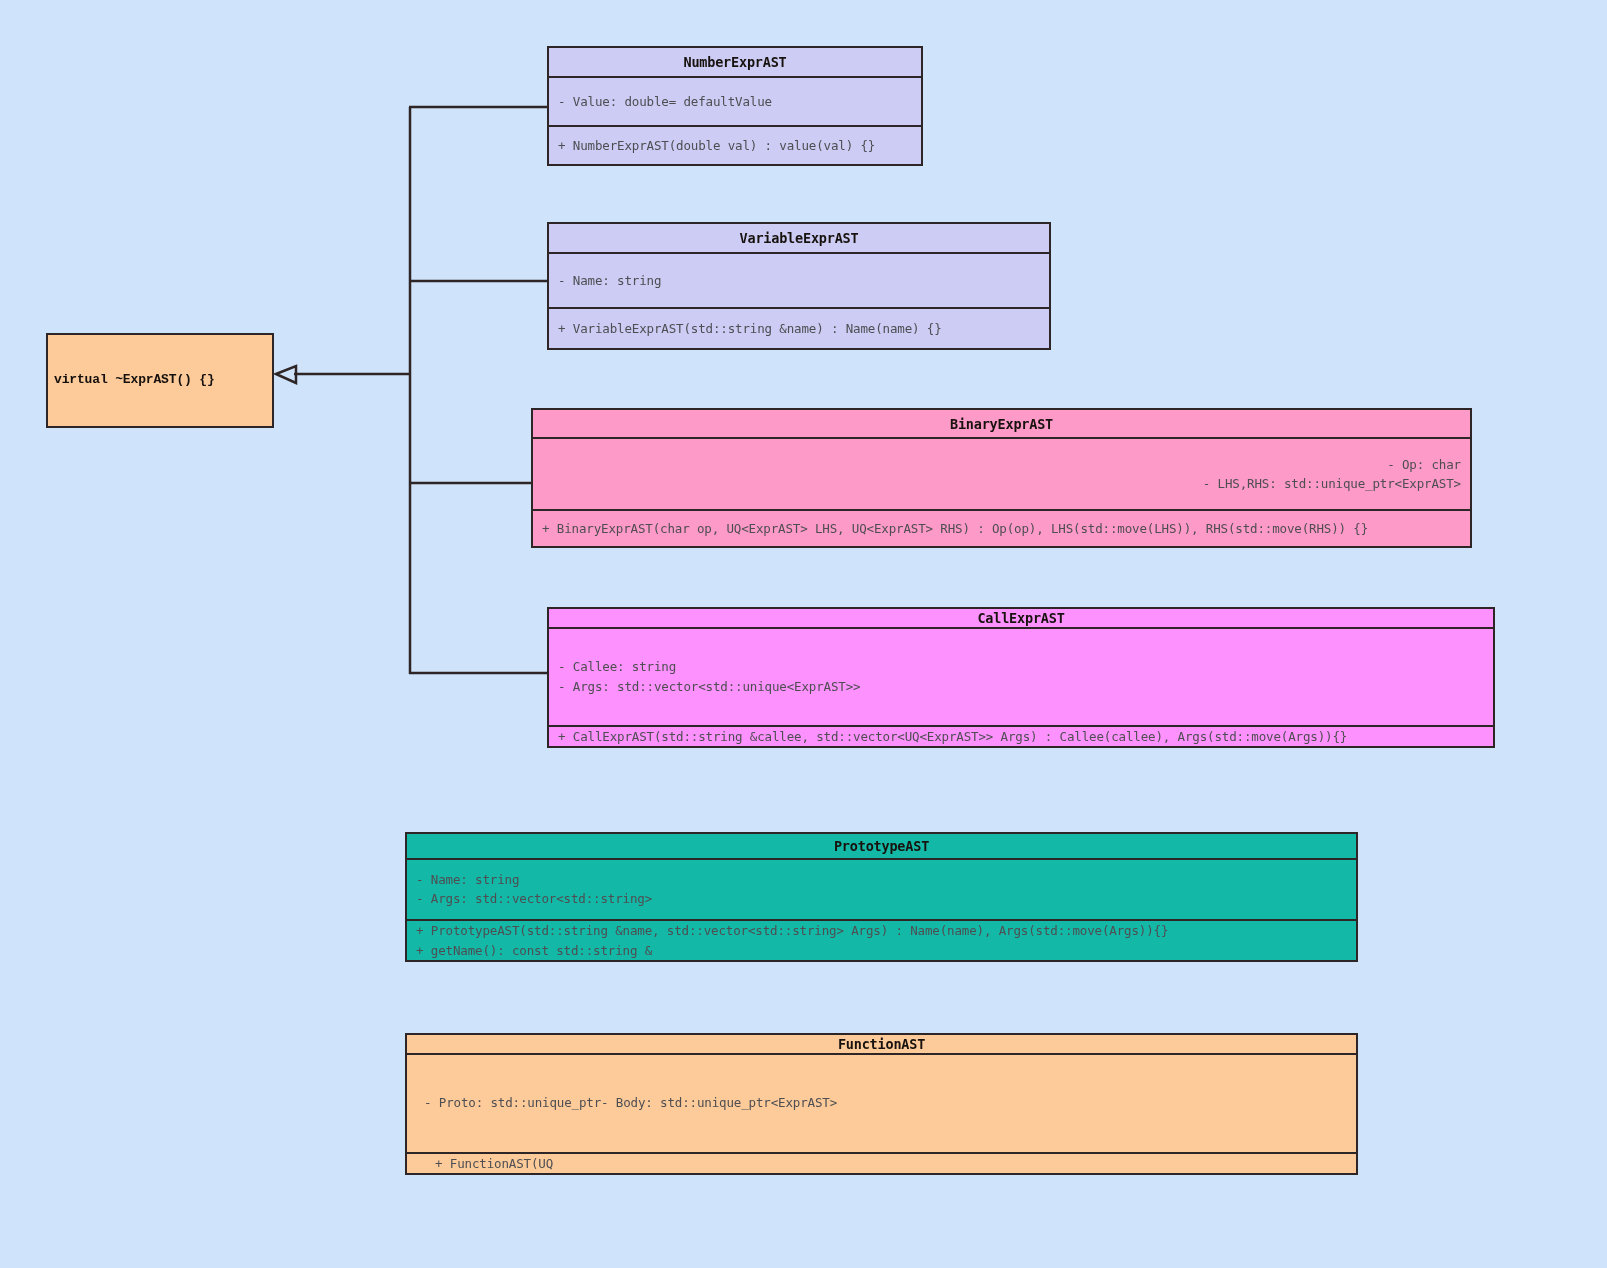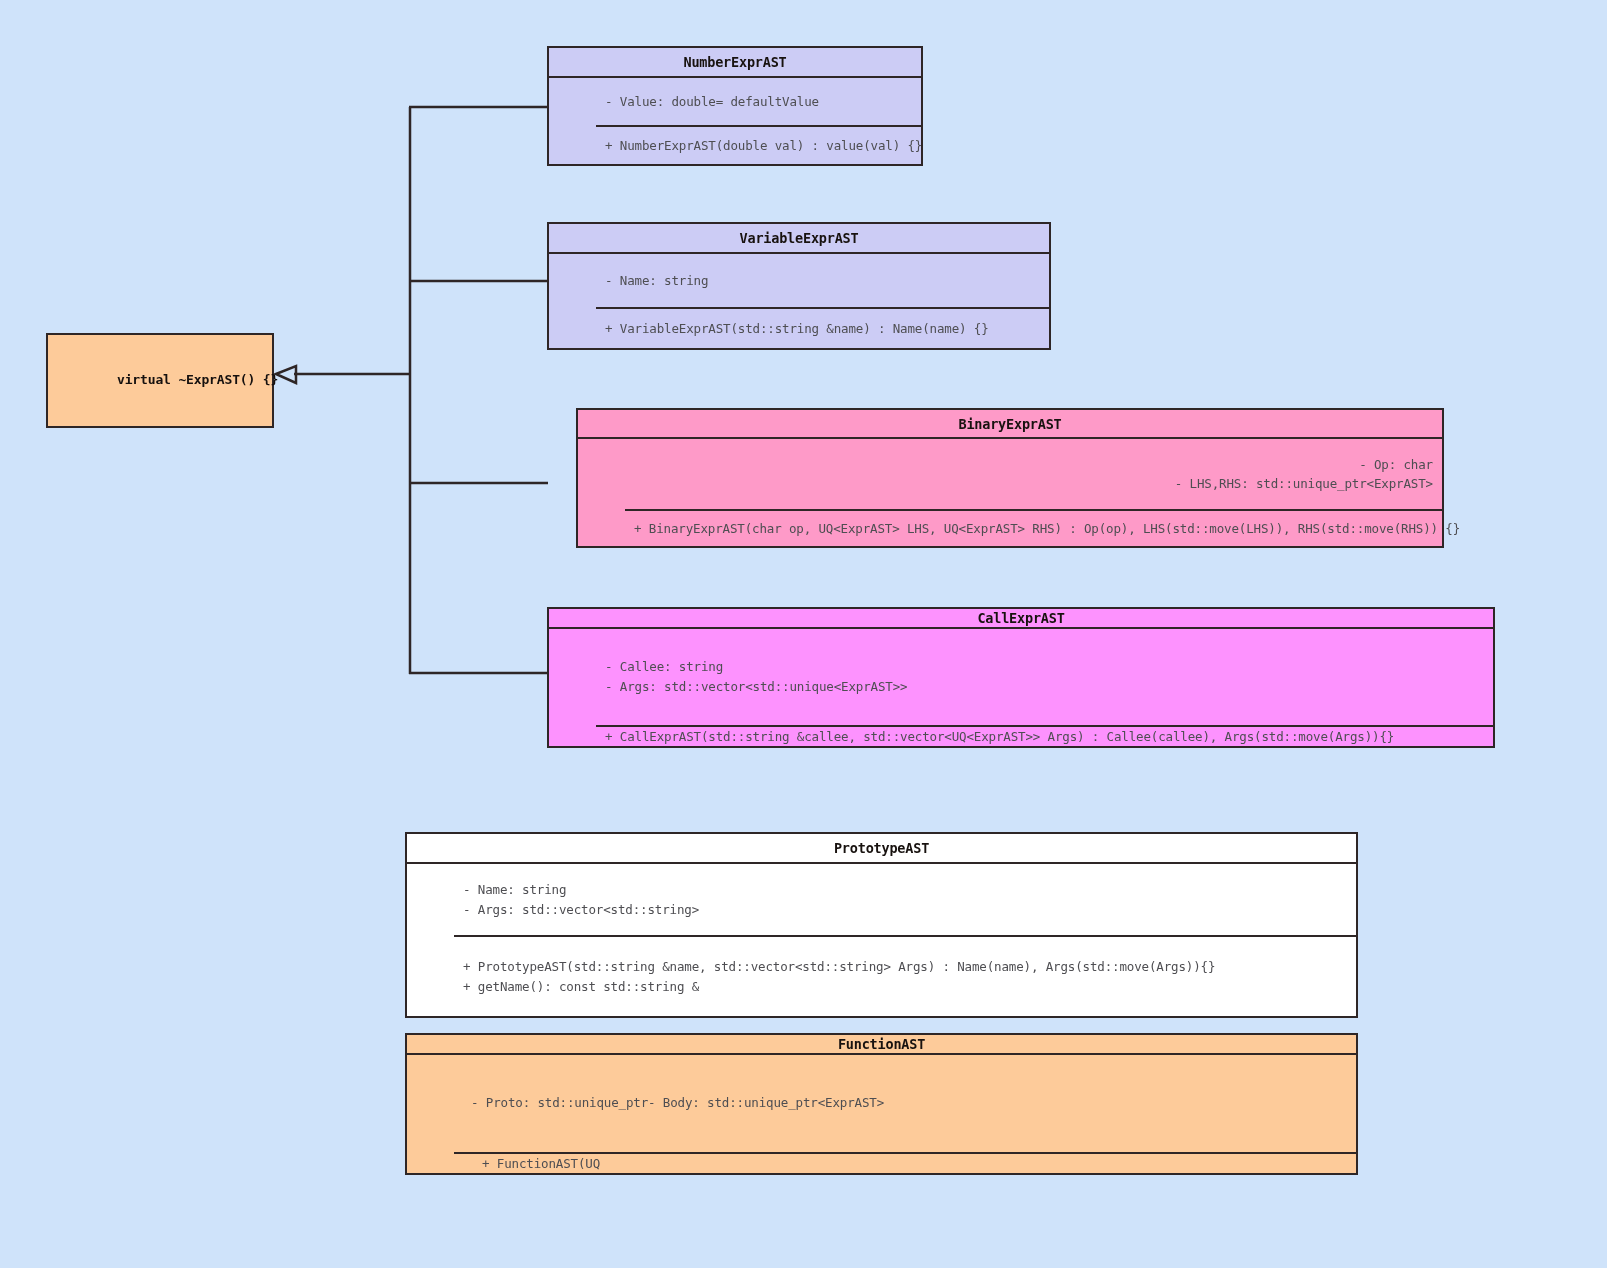--- a/index.html
+++ b/index.html
@@ -43,36 +43,36 @@
     font-size: 12.5px;
     color: #4e4e52;
     font-family: "DejaVu Sans Mono", monospace;
     padding: 0 9px;
     display: flex;
     flex-direction: column;
     justify-content: center;
     box-sizing: border-box;
     letter-spacing: -0.15px;
     white-space: nowrap;
-    margin-left: 47px;
   }
   .uml-section.bordered-top {
     border-top: 2.5px solid #2e2626;
   }
   .uml-line {
     line-height: 1.55;
   }
   
   .base .uml-section {
     color: #15100e;
     font-weight: bold;
     font-size: 13px;
     justify-content: center;
     align-items: flex-start;
-    padding-left: 22px;
+    padding-left: 6px;
+    font-family: Liberation Mono, monospace;
   }
   .base .uml-title {
     font-size: 13.5px;
   }
   
   #connectors {
     position: absolute;
     left: 0;
     top: 0;
     width: 1607px;
@@ -121,21 +121,21 @@
   <div class="uml-box" style="left:547px; top:222px; width:504px; height:128px; background:#ccccf5;">
     <div class="uml-title" style="height:30px;">VariableExprAST</div>
     <div class="uml-section" style="height:53px;">
       <div class="uml-line">- Name: string</div>
     </div>
     <div class="uml-section bordered-top" style="flex:1;">
       <div class="uml-line">+ VariableExprAST(std::string &amp;name) : Name(name) {}</div>
     </div>
   </div>
 
-  <div class="uml-box" style="left:576px; top:408px; width:868px; height:140px; background:#fe9ac8;">
+  <div class="uml-box" style="left:531px; top:408px; width:941px; height:140px; background:#fe9ac8;">
     <div class="uml-title" style="height:29px;">BinaryExprAST</div>
     <div class="uml-section" style="height:70px;text-align:right;">
       <div class="uml-line">- Op: char</div>
       <div class="uml-line">- LHS,RHS: std::unique_ptr&lt;ExprAST&gt;</div>
     </div>
     <div class="uml-section bordered-top" style="flex:1;">
       <div class="uml-line">+ BinaryExprAST(char op, UQ&lt;ExprAST&gt; LHS, UQ&lt;ExprAST&gt; RHS) : Op(op), LHS(std::move(LHS)), RHS(std::move(RHS)) {}</div>
     </div>
   </div>
 
@@ -143,21 +143,21 @@
     <div class="uml-title" style="height:29px;">CallExprAST</div>
     <div class="uml-section" style="height:71px;">
       <div class="uml-line">- Callee: string</div>
       <div class="uml-line">- Args: std::vector&lt;std::unique&lt;ExprAST&gt;&gt;</div>
     </div>
     <div class="uml-section bordered-top" style="flex:1;">
       <div class="uml-line">+ CallExprAST(std::string &amp;callee, std::vector&lt;UQ&lt;ExprAST&gt;&gt; Args) : Callee(callee), Args(std::move(Args)){}</div>
     </div>
   </div>
 
-  <div class="uml-box" style="left:405px; top:832px; width:953px; height:186px; background:#ffffff;">
+  <div class="uml-box" style="left:405px; top:832px; width:953px; height:130px; background:#14b8a6;">
     <div class="uml-title" style="height:30px;">PrototypeAST</div>
     <div class="uml-section" style="height:71px;">
       <div class="uml-line">- Name: string</div>
       <div class="uml-line">- Args: std::vector&lt;std::string&gt;</div>
     </div>
     <div class="uml-section bordered-top" style="flex:1;">
       <div class="uml-line">+ PrototypeAST(std::string &amp;name, std::vector&lt;std::string&gt; Args) : Name(name), Args(std::move(Args)){}</div>
       <div class="uml-line">+ getName(): const std::string &amp;</div>
     </div>
   </div>

